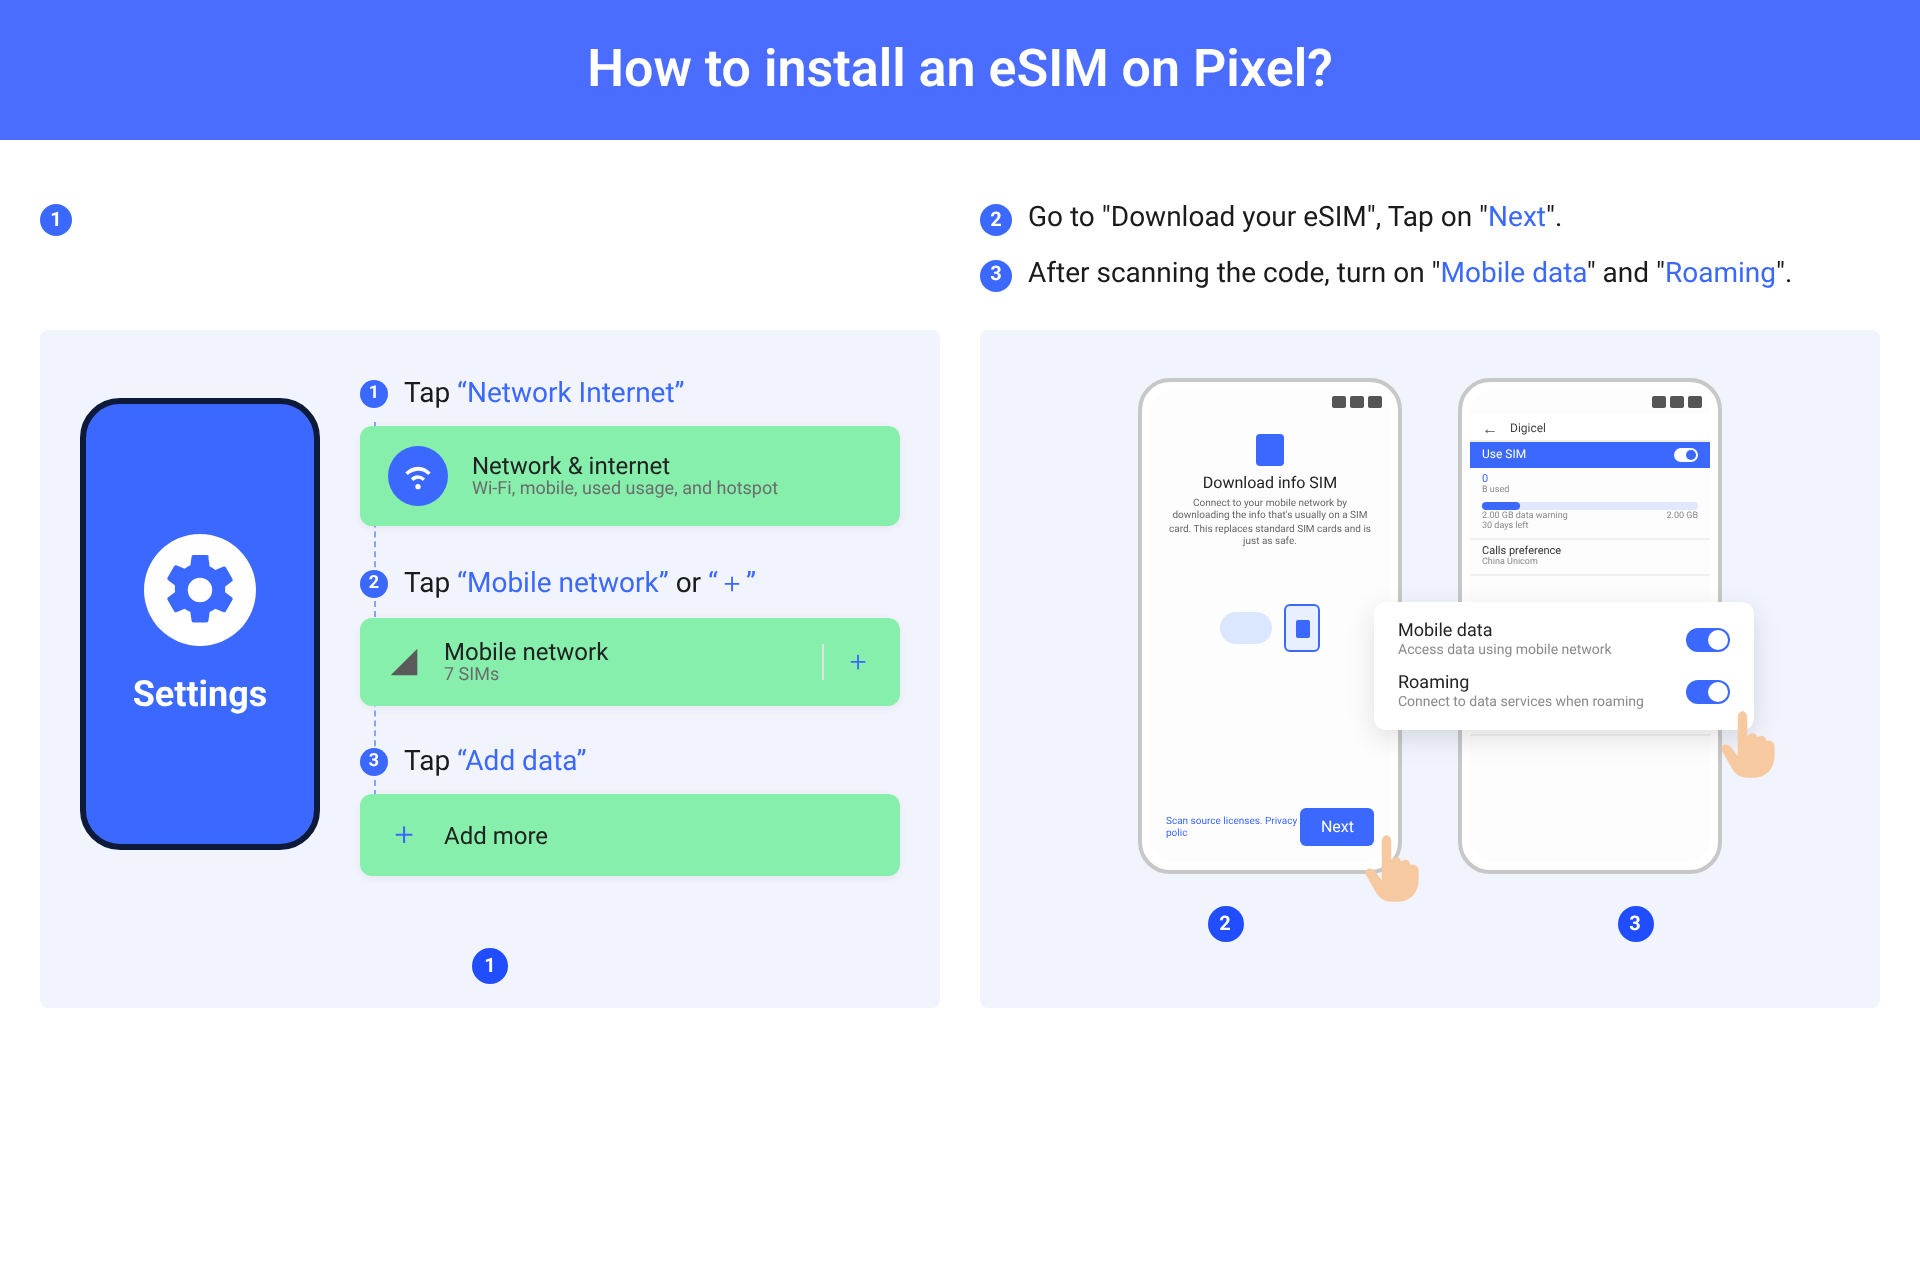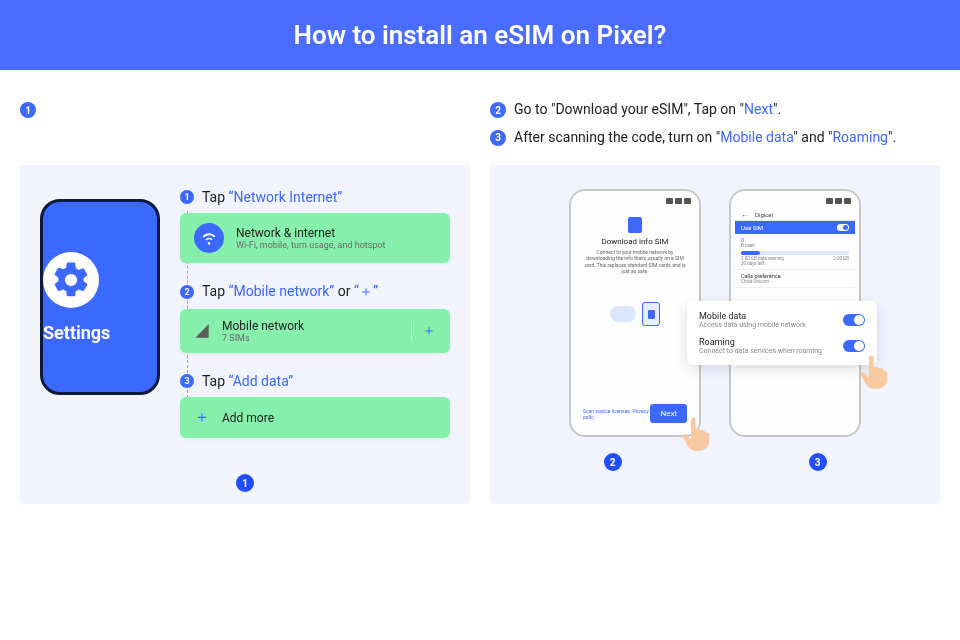--- a/index.html
+++ b/index.html
@@ -13,21 +13,21 @@
   .bulline { display:flex; align-items:flex-start; gap:8px; font-size:14px; color:#1b1b1b; margin-bottom:8px; }
   .badge { width:16px; height:16px; border-radius:50%; background:#3b68ff; color:#fff; font-size:10px; font-weight:700; display:flex; align-items:center; justify-content:center; flex:0 0 16px; margin-top:2px; }
   .bulline .txt { line-height:1.4; }
   .hl { color:#3b68ff; }
 
   .cards { display:flex; gap:20px; padding:0 20px 20px 20px; }
   .card { background:#f1f4fc; border-radius:4px; flex:1; padding:24px 20px 12px 20px; position:relative; }
 
   
   .leftcard-inner { display:flex; gap:20px; align-items:flex-start; }
-  .phone-big { width:120px; height:196px; border:3px solid #0d1a3a; border-radius:20px; background:#3b68ff; display:flex; flex-direction:column; align-items:flex-start; justify-content:center; gap:14px; margin-top:10px; position:relative; }
+  .phone-big { width:120px; height:226px; border:3px solid #0d1a3a; border-radius:20px; background:#3b68ff; display:flex; flex-direction:column; align-items:center; justify-content:center; gap:14px; margin-top:10px; position:relative; }
   .gearwrap { width:56px; height:56px; border-radius:50%; background:#fff; display:flex; align-items:center; justify-content:center; }
   .gearwrap svg { width:42px; height:42px; }
   .phone-big .label { color:#fff; font-size:18px; font-weight:700; }
 
   .steps { flex:1; position:relative; }
   .vline { position:absolute; left:7px; top:22px; bottom:60px; border-left:1px dashed #8aa3ff; }
   .step { position:relative; margin-bottom:20px; }
   .step .row { display:flex; align-items:center; gap:8px; margin-bottom:8px; }
   .step .row .sbadge { width:14px; height:14px; border-radius:50%; background:#3b68ff; color:#fff; font-size:9px; font-weight:700; display:flex; align-items:center; justify-content:center; flex:0 0 14px; z-index:2; }
   .step .row .stext { font-size:14px; color:#1b1b1b; }
@@ -138,21 +138,21 @@
             <span class="stext"><span>Tap </span><span class="hl">“Network Internet”</span></span>
           </div>
           <div class="uicard">
             <div class="iconcircle">
               <svg width="16" height="16" viewBox="0 0 24 24" fill="#fff">
                   <path d="M12 18a2 2 0 1 0 .001 4.001A2 2 0 0 0 12 18Zm-5.3-4.1 1.8 1.8A5.96 5.96 0 0 1 12 14c1.4 0 2.67.48 3.5 1.7l1.8-1.8A8.46 8.46 0 0 0 12 11.5c-2.1 0-4 .78-5.3 2.4ZM2.5 9.4l1.8 1.8A12.93 12.93 0 0 1 12 8c3 0 5.73 1.05 7.7 3.2l1.8-1.8C18.98 6.6 15.67 5 12 5 8.33 5 5.02 6.6 2.5 9.4Z"></path>
                 </svg>
             </div>
             <div>
               <div class="main">Network &amp; internet</div>
-              <div class="sub">Wi-Fi, mobile, turn usage, and hotspot</div>
+              <div class="sub">Wi-Fi, mobile, used usage, and hotspot</div>
             </div>
           </div>
         </div>
 
         <div class="step">
           <div class="row">
             <span class="sbadge">2</span>
             <span class="stext"><span>Tap </span><span class="hl">“Mobile network”</span><span> or </span><span class="hl">“＋”</span></span>
           </div>
           <div class="uicard split">

